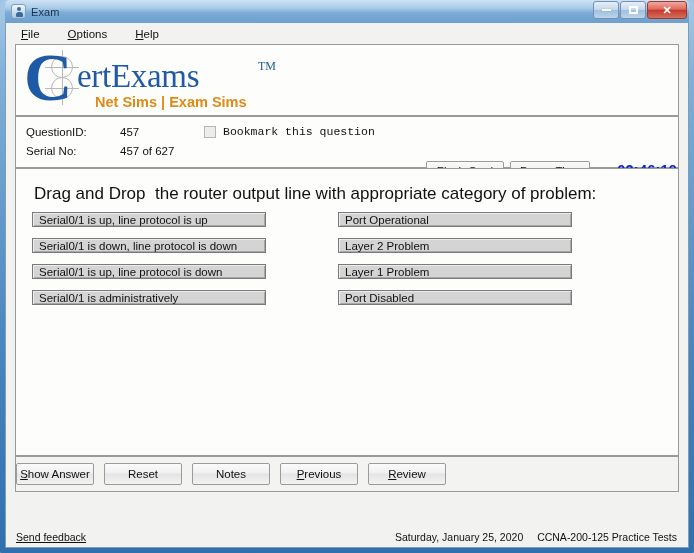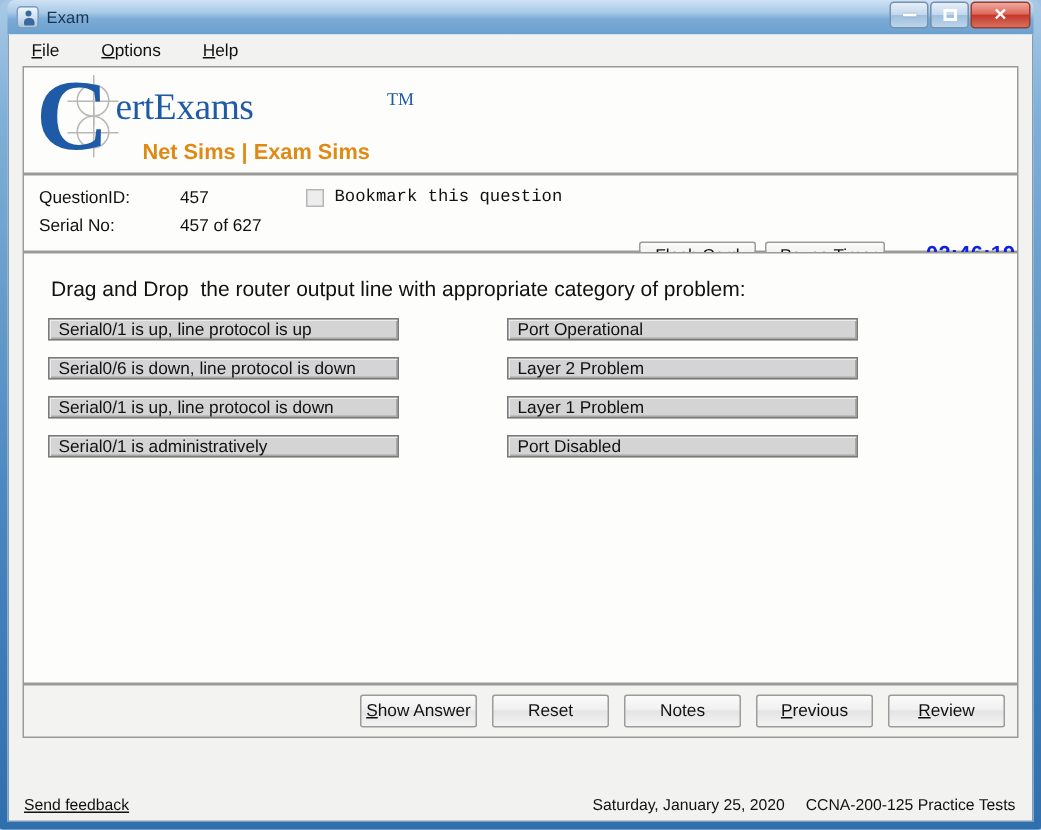--- a/index.html
+++ b/index.html
@@ -137,21 +137,21 @@
     content:""; position:absolute; background:#b8b8b8;
   }
   .target::before { left:-7px; right:-7px; top:50%; height:1px; }
   .target::after { top:-7px; bottom:-7px; left:50%; width:1px; }
   .t1 { width: 22px; height: 22px; left: 29px; top: 9px; }
   .t2 { width: 22px; height: 22px; left: 29px; top: 30px; }
   .logo-rest {
     position: absolute;
     left: 55px; top: 11px;
     font-family: "Liberation Serif", serif;
-    font-size: 25px;
+    font-size: 33px;
     color: #1f5aa6;
     letter-spacing: -.3px;
     z-index: 3;
     white-space: nowrap;
   }
   .logo-tm {
     position: absolute;
     left: 236px; top: 12px;
     font-family: "Liberation Serif", serif;
     font-size: 12px;
@@ -246,21 +246,21 @@
   .fbtn.s3 { width:15px; height:15px; font-size:11px; }
 
   
   .question-panel {
     height: 288px;
     position: relative;
     background:#fdfdfb;
   }
   .question-text {
     position:absolute; left:18px; top:15px;
-    font-size:14px; color:#111;
+    font-size:17px; color:#111;
     white-space: pre;
   }
   .dnd-col { position:absolute; top:43px; }
   .dnd-col.left  { left:16px;  width:234px; }
   .dnd-col.right { left:322px; width:234px; }
   .dnd-item {
     height:15px;
     border:1px solid #7a7a7a;
     background:#d4d4d4;
     box-shadow: inset 1px 1px 0 #ececec, inset -1px -1px 0 #a8a8a8;
@@ -273,21 +273,20 @@
     white-space:nowrap;
     overflow:hidden;
   }
 
   
   .navbar-panel {
     height: 36px;
     position: relative;
     display:flex;
     align-items:center;
-    justify-content:flex-end;
     padding-right: 8px;
     gap: 10px;
     background:#f3f3f1;
   }
   .nav-btn {
     width: 78px;
     text-align:center;
     padding: 4px 0;
   }
 
@@ -387,21 +386,21 @@
       <div class="fbtn s1">A</div>
       <div class="fbtn s2">A</div>
       <div class="fbtn s3">A</div>
     </div>
 
     <div class="panel question-panel">
       <div class="question-text">Drag and Drop  the router output line with appropriate category of problem:</div>
 
       <div class="dnd-col left">
         <div class="dnd-item">Serial0/1 is up, line protocol is up</div>
-        <div class="dnd-item">Serial0/6 is down, line protocol is down</div>
+        <div class="dnd-item">Serial0/1 is down, line protocol is down</div>
         <div class="dnd-item">Serial0/1 is up, line protocol is down</div>
         <div class="dnd-item">Serial0/1 is administratively</div>
       </div>
 
       <div class="dnd-col right">
         <div class="dnd-item">Port Operational</div>
         <div class="dnd-item">Layer 2 Problem</div>
         <div class="dnd-item">Layer 1 Problem</div>
         <div class="dnd-item">Port Disabled</div>
       </div>

